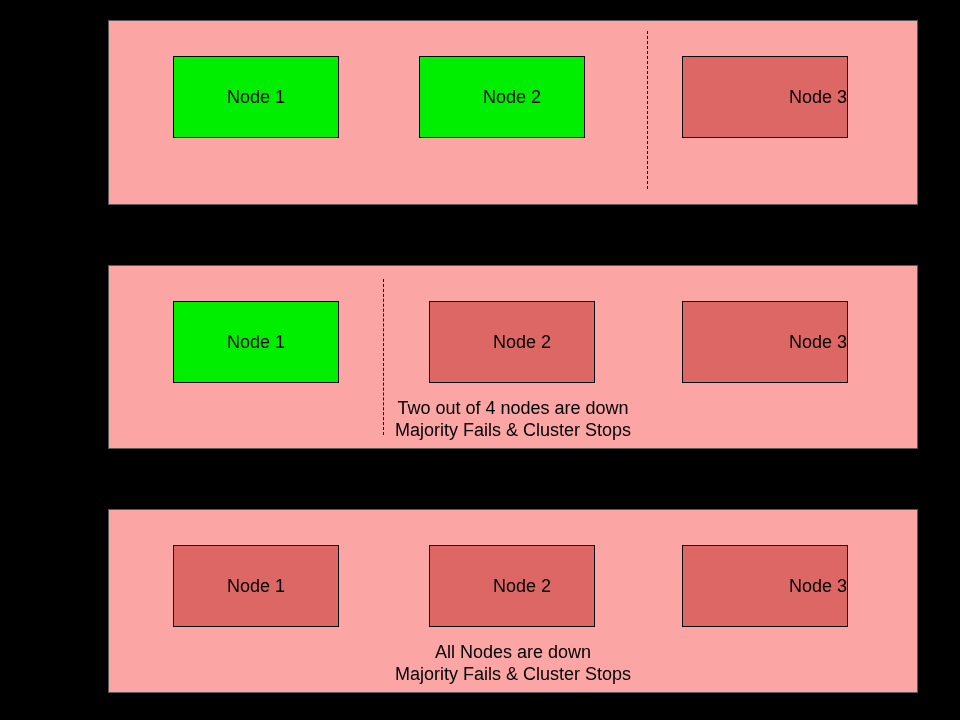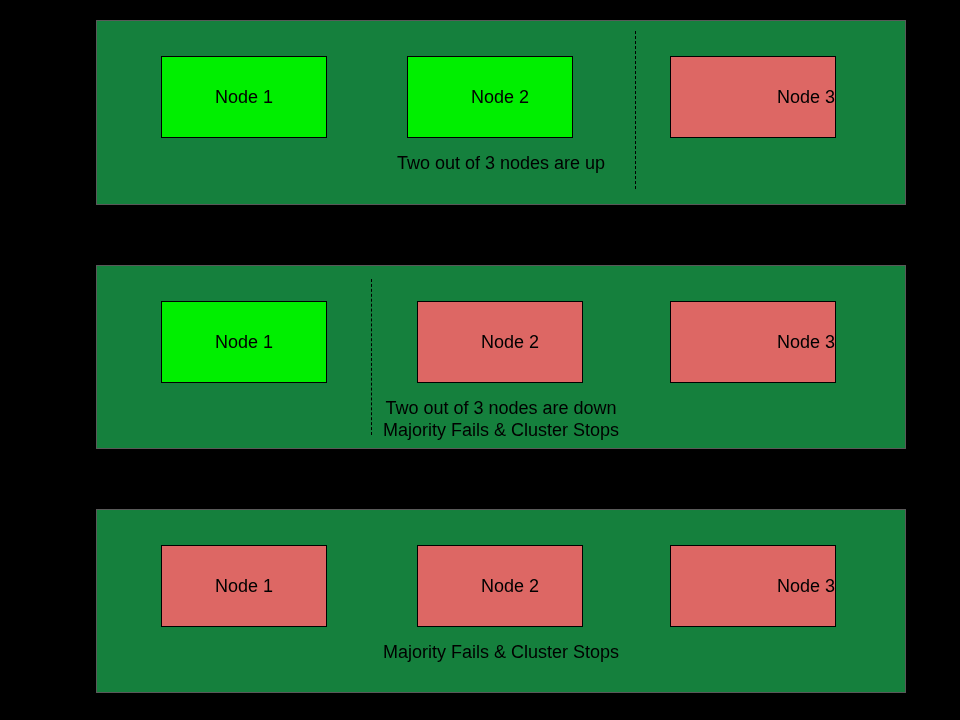--- a/index.html
+++ b/index.html
@@ -6,23 +6,23 @@
   body {
     width: 960px; height: 720px;
     background: #000000;
     position: relative;
     font-family: "Liberation Sans", sans-serif;
     color: #000000;
     overflow: hidden;
   }
   .panel {
     position: absolute;
-    left: 96px;
+    left: 108px;
     width: 810px;
-    background: #15803d;
+    background: #fca5a5;
     border: 1px solid #595959;
     box-sizing: border-box;
   }
   #panel-a { top: 20px;  height: 185px; }
   #panel-b { top: 265px; height: 184px; }
   #panel-c { top: 509px; height: 184px; }
 
   .node {
     position: absolute;
     top: 35px;
@@ -68,47 +68,47 @@
     <span>Node 1</span>
   </div>
   <div class="node n2" data-status="up">
     <span>Node 2</span>
   </div>
   <div class="node n3" data-status="down">
     <span>Node 3</span>
   </div>
   <div class="divider"></div>
   <div class="caption">
-    <div>Two out of 3 nodes are up</div>
   </div>
 </div>
 
 <div class="panel" id="panel-b">
   <div class="node n1" data-status="up">
     <span>Node 1</span>
   </div>
   <div class="node n2" data-status="down">
     <span>Node 2</span>
   </div>
   <div class="node n3" data-status="down">
     <span>Node 3</span>
   </div>
   <div class="divider"></div>
   <div class="caption">
-    <div>Two out of 3 nodes are down</div>
+    <div>Two out of 4 nodes are down</div>
     <div>Majority Fails &amp; Cluster Stops</div>
   </div>
 </div>
 
 <div class="panel" id="panel-c">
   <div class="node n1" data-status="down">
     <span>Node 1</span>
   </div>
   <div class="node n2" data-status="down">
     <span>Node 2</span>
   </div>
   <div class="node n3" data-status="down">
     <span>Node 3</span>
   </div>
   <div class="caption">
+    <div>All Nodes are down</div>
     <div>Majority Fails &amp; Cluster Stops</div>
   </div>
 </div>
 
 </body></html>

